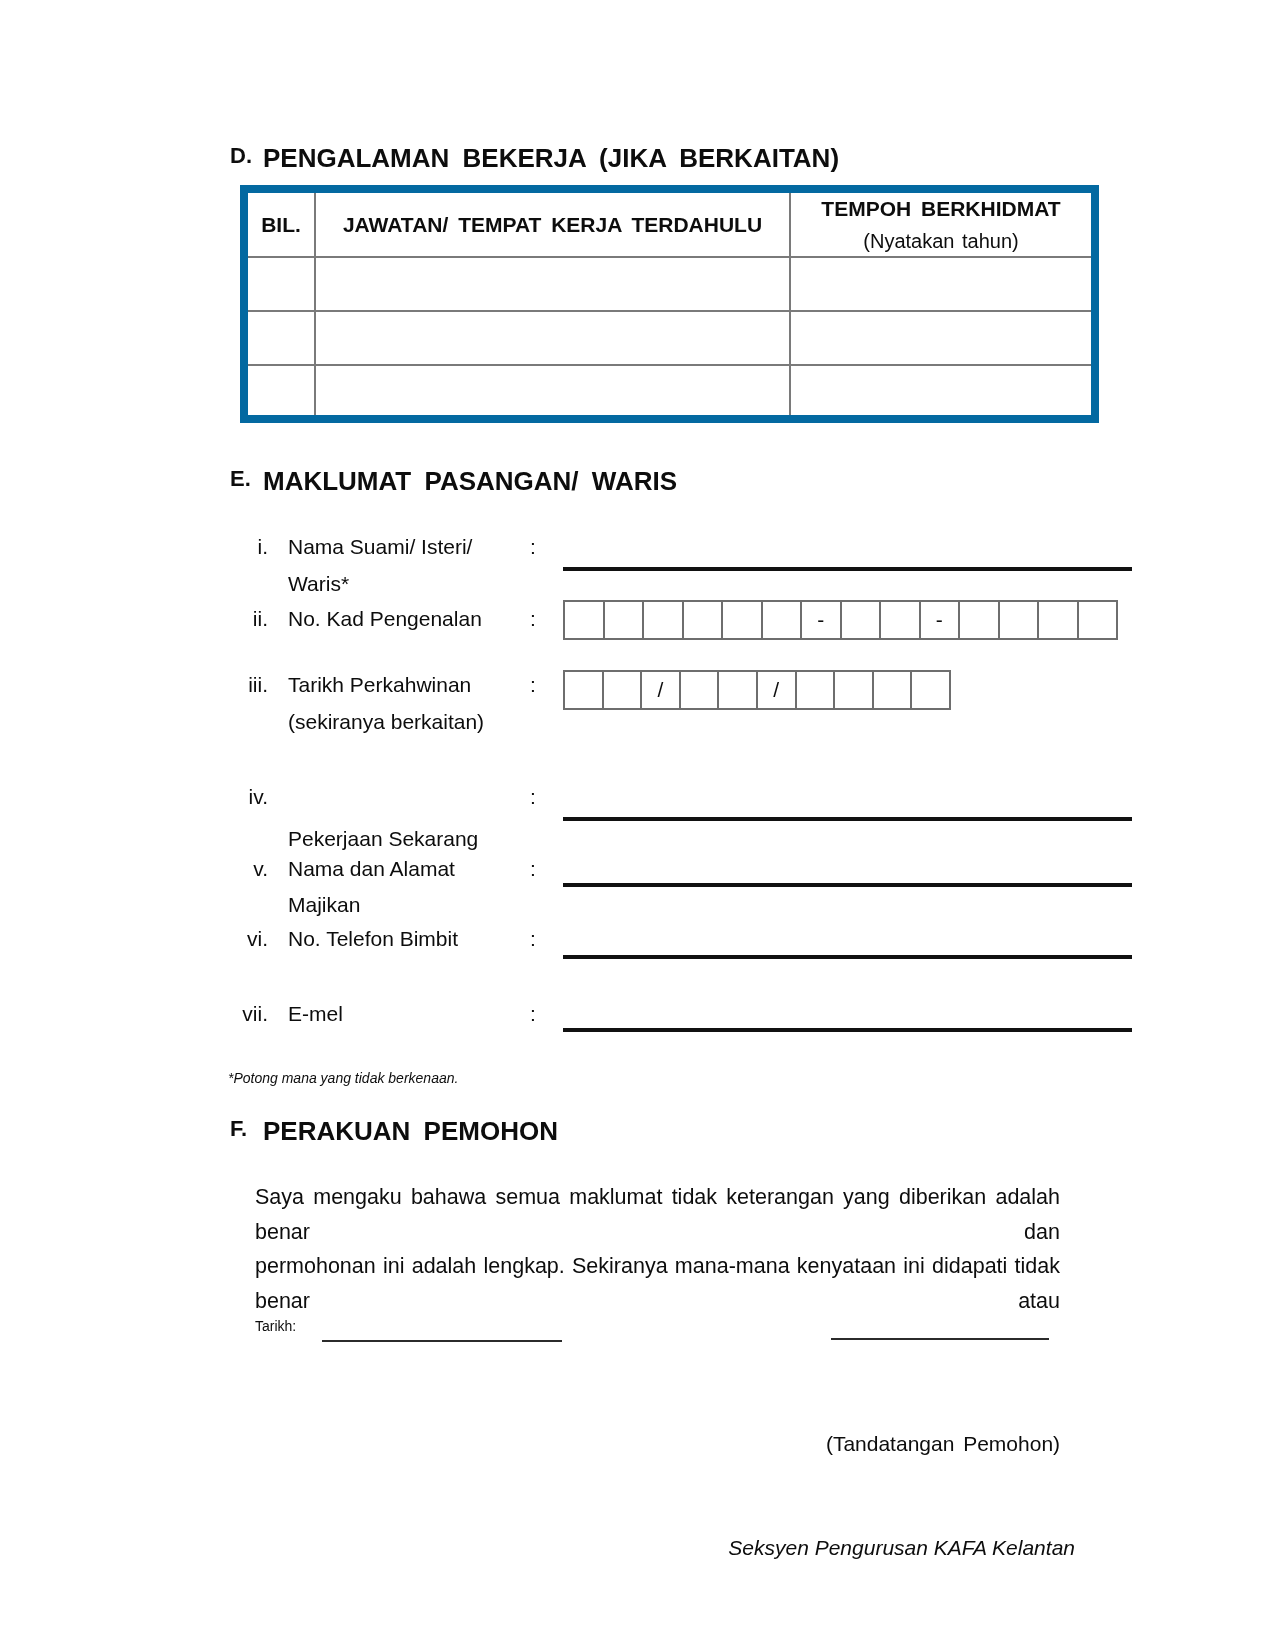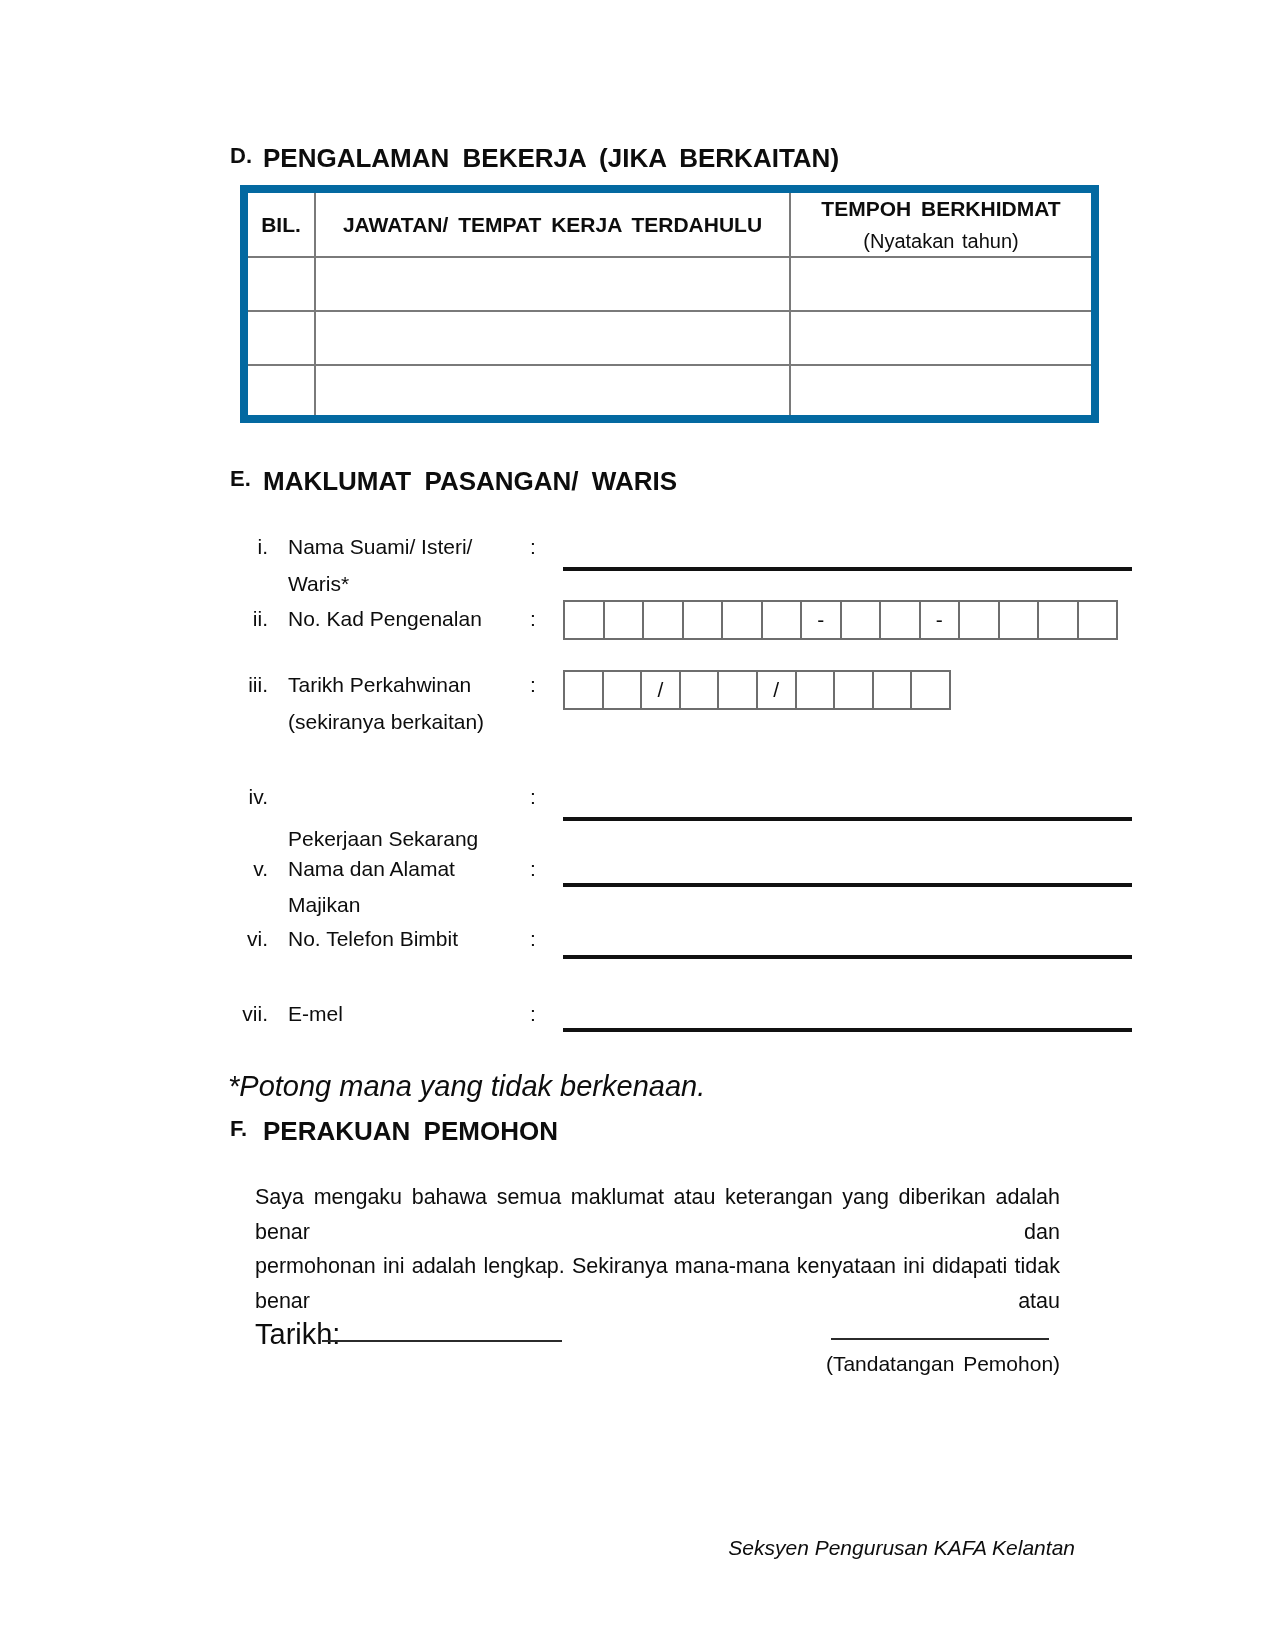--- a/index.html
+++ b/index.html
@@ -8,21 +8,21 @@
     width:1275px;height:1650px;
     background:#ffffff;
     margin:0 auto;
     font-family:"Liberation Sans","DejaVu Sans",sans-serif;
     color:#0d0d0d;
     overflow:hidden;
   }
   .abs{position:absolute;}
   .sec-letter{position:absolute;left:230px;top:0;font-weight:bold;font-size:22px;}
   .sec-title{position:absolute;left:263px;top:0;font-weight:bold;font-size:26px;word-spacing:6px;white-space:nowrap;}
-  .body-txt{font-size:29px;white-space:nowrap;}
+  .body-txt{font-size:14px;white-space:nowrap;}
   
   table.d-table{position:absolute;left:240px;top:185px;width:851px;border-collapse:collapse;table-layout:fixed;border:8px solid #0369a1;}
   table.d-table td{border:2px solid #7a7a7a;padding:0;vertical-align:middle;text-align:center;background:#fff;}
   .th-line1{font-weight:bold;font-size:21px;word-spacing:4px;}
   .th-line2{font-weight:normal;font-size:20px;margin-top:9px;word-spacing:2px;}
   
   .num{position:absolute;left:230px;width:38px;text-align:right;font-size:21px;}
   .lbl{position:absolute;left:288px;font-size:21px;white-space:nowrap;}
   .colon{position:absolute;left:530px;font-size:21px;}
   .fline{position:absolute;left:563px;width:569px;height:4px;background:#111;}
@@ -152,24 +152,24 @@
   <div class="fline" style="top:1028px;"></div>
 
   <div class="abs body-txt italic" style="top:1070px;left:228px;">*Potong mana yang tidak berkenaan.</div>
 
   <div class="abs" style="top:1116px;left:0;height:26px;">
     <span class="sec-letter">F.</span>
     <span class="sec-title">PERAKUAN PEMOHON</span>
   </div>
 
   <div class="para" style="top:1180px;">
-    <div class="jline">Saya mengaku bahawa semua maklumat atau keterangan yang diberikan adalah benar dan</div>
+    <div class="jline">Saya mengaku bahawa semua maklumat tidak keterangan yang diberikan adalah benar dan</div>
     <div class="jline">permohonan ini adalah lengkap. Sekiranya mana-mana kenyataan ini didapati tidak benar atau</div>
   </div>
 
   <span class="abs body-txt" style="top:1318px;left:255px;">Tarikh:</span>
   <div class="thin-line" style="top:1340px;left:322px;width:240px;"></div>
   <div class="thin-line" style="top:1338px;left:831px;width:218px;"></div>
-  <div class="sig-caption" style="top:1352px;">(Tandatangan Pemohon)</div>
+  <div class="sig-caption" style="top:1432px;">(Tandatangan Pemohon)</div>
 
   <div class="footer">Seksyen Pengurusan KAFA Kelantan</div>
 
 </div>
 
 </body></html>

